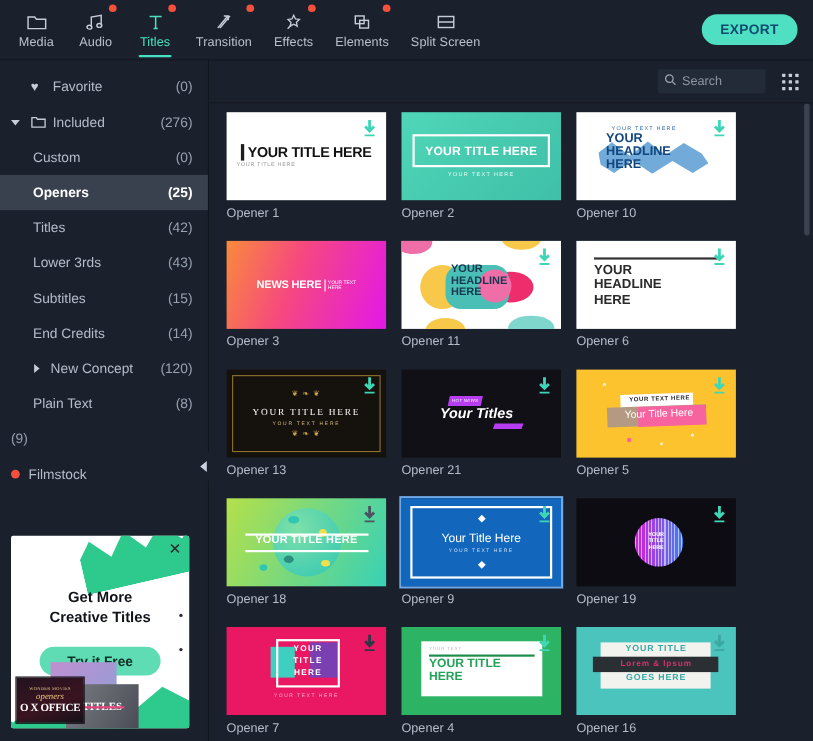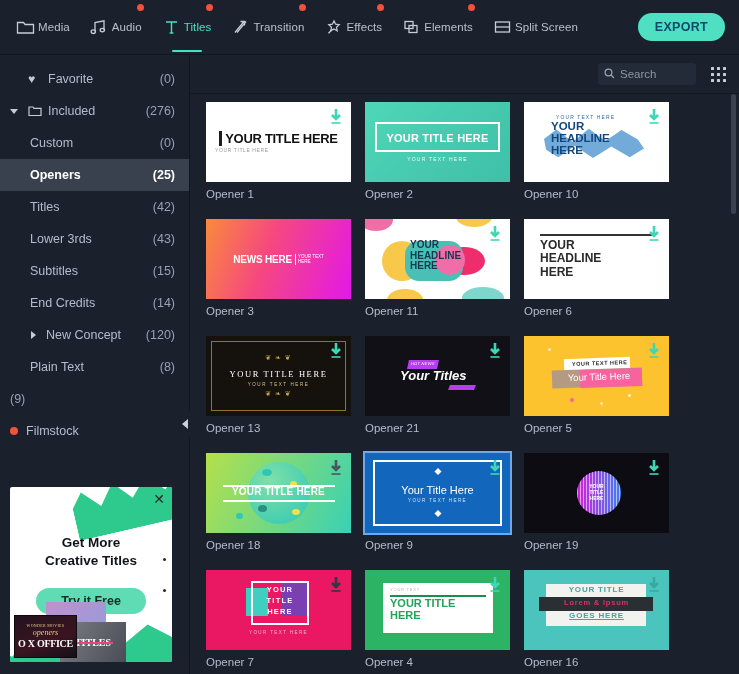--- a/index.html
+++ b/index.html
@@ -20,21 +20,21 @@
     border-bottom:1px solid #11161f;
     display:flex; align-items:center;
     padding:0 14px 0 6px;
     position:relative;
   }
   .tool {
     position:relative;
     width:auto; min-width:54px;
     padding:0 10px;
     height:50px;
-    display:flex; flex-direction:row;
+    display:flex; flex-direction:column;
     align-items:center; justify-content:center;
     gap:3px;
     cursor:pointer;
   }
   .tool .ic { height:20px; display:flex; align-items:center; justify-content:center; }
   .tool .lbl { font-size:11.5px; color:#b9c0cc; letter-spacing:.1px; white-space:nowrap; }
   .tool.active .lbl { color:#47e0c0; }
   .tool.active .ic svg { stroke:#47e0c0; fill:none; }
   .tool.active::after {
     content:""; position:absolute; bottom:0px; left:50%; transform:translateX(-50%);
@@ -301,21 +301,21 @@
   .o4 .ln { position:absolute; left:25px; top:25px; width:96px;height:1.5px; background:#1e8c4c; }
   .o4 .hl { position:absolute; left:25px; top:27px; font-size:11px; font-weight:bold; color:#23a359; line-height:1.1; }
 
   
   .o16 { background:#4ac4bd; }
   .o16 .w1 { position:absolute; left:22px; top:14px; width:100px;height:14px; background:#f2f2ee; }
   .o16 .w2 { position:absolute; left:22px; top:40px; width:100px;height:16px; background:#f2f2ee; }
   .o16 .dk { position:absolute; left:15px; top:27px; width:114px;height:14px; background:#2a2f33; }
   .o16 .l1 { position:absolute; left:0;right:0; top:15px; text-align:center; font-size:8px; font-weight:bold; color:#3aa9a2; letter-spacing:.8px; }
   .o16 .l2 { position:absolute; left:0;right:0; top:28px; text-align:center; font-size:7.5px; font-weight:bold; color:#d6306a; letter-spacing:.8px; }
-  .o16 .l3 { position:absolute; left:0;right:0; top:41px; text-align:center; font-size:8px; font-weight:bold; color:#3aa9a2; letter-spacing:.8px;text-decoration:underline; }
+  .o16 .l3 { position:absolute; left:0;right:0; top:41px; text-align:center; font-size:8px; font-weight:bold; color:#3aa9a2; letter-spacing:.8px; }
 
   
   .vscroll { position:absolute; right:3px; top:0; width:5px; height:100%; }
   .vthumb { position:absolute; top:0px; width:5px; height:120px; background:#3a4250; border-radius:3px; }
 </style>
 </head>
 <body>
 
 <div class="app">
 

